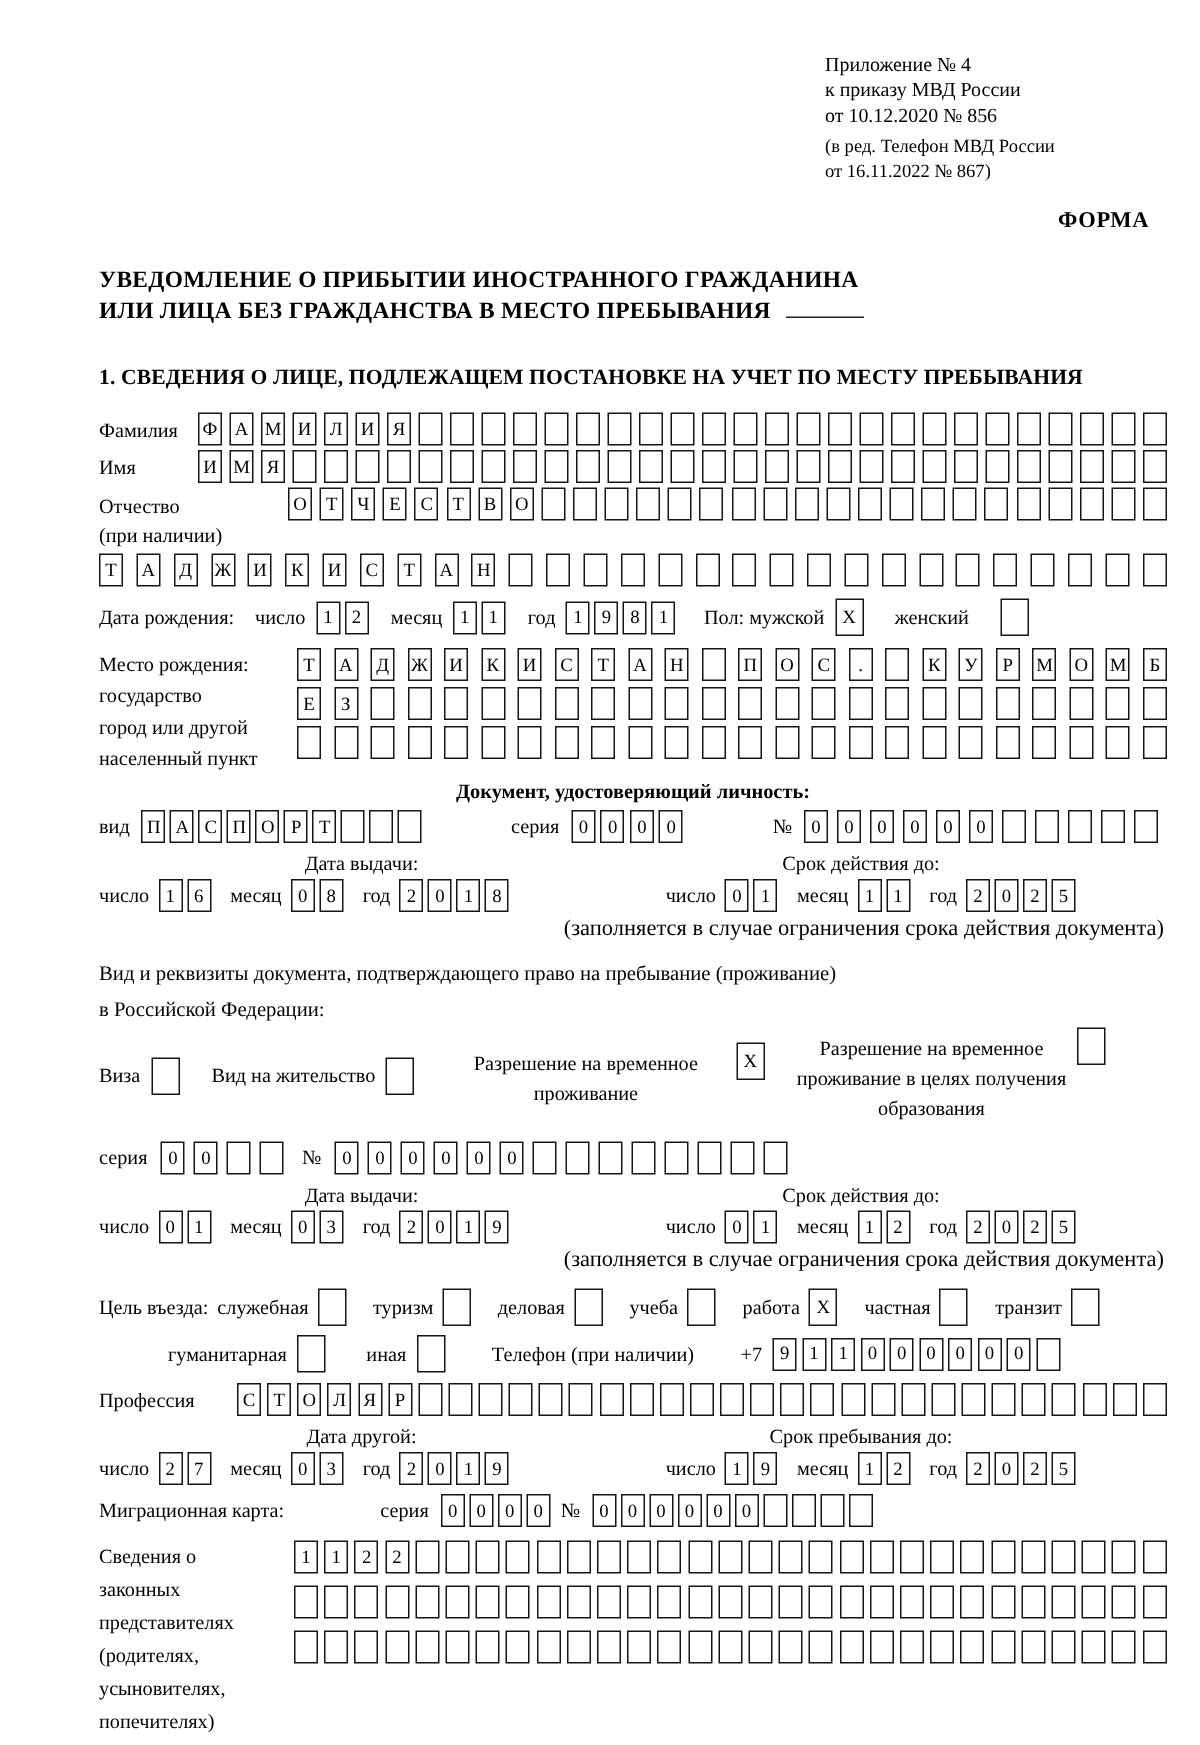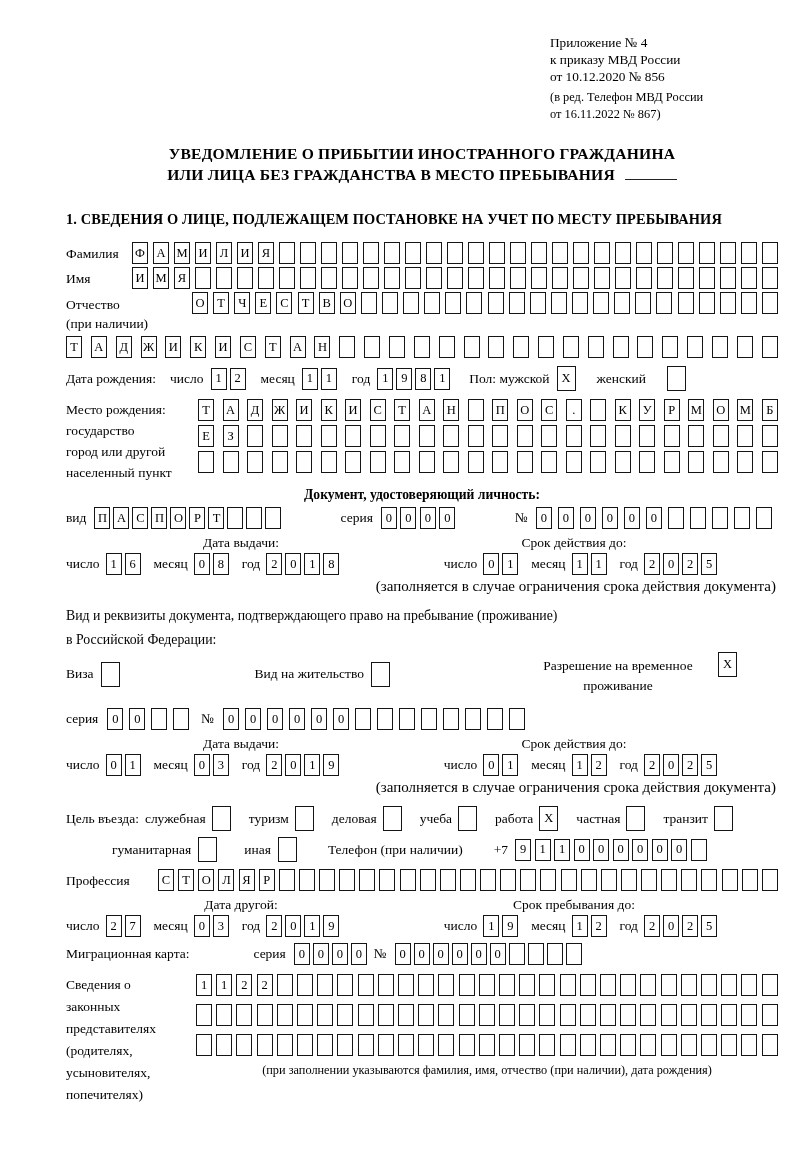--- a/index.html
+++ b/index.html
@@ -6,21 +6,21 @@
   body{
     width:800px;height:1163px;overflow:hidden;background:#fff;color:#000;
     font-family:"Liberation Serif","DejaVu Serif",serif;font-size:13.5px;
   }
   .page{padding:34px 22px 0 66px;}
   
   .topref{margin-left:484px;line-height:17px;font-size:13.3px;}
   .topref .small{font-size:12.4px;}
   .topref .gap{margin-top:4px;}
   .forma{text-align:right;padding-right:12px;font-weight:bold;font-size:15px;margin-top:16px;letter-spacing:.4px;}
-  .title{text-align:center;font-weight:bold;font-size:15.6px;line-height:21px;margin-top:20px;letter-spacing:.2px;}
+  .title{font-weight:bold;font-size:15.6px;line-height:21px;margin-top:20px;letter-spacing:.2px;}
   .blank{display:inline-block;width:52px;border-bottom:1.6px solid #222;height:13px;margin-left:10px;}
   .sec{font-weight:bold;font-size:14.4px;margin-top:26px;letter-spacing:.1px;}
   
   .crow{display:flex;align-items:flex-start;margin-top:3px;}
   .lbl{flex:none;padding-top:4px;}
   .two{line-height:19px;padding-top:3px;}
   .w66{width:66px;} .w126{width:126px;} .w104{width:104px;}
   .cells{display:flex;flex:1;justify-content:space-between;min-width:0;}
   .cells.fixed{flex:none;justify-content:flex-start;}
   .cell{
@@ -86,20 +86,21 @@
 <div class="page">
 
   <div class="topref">
     <div>Приложение № 4</div>
     <div>к приказу МВД России</div>
     <div>от 10.12.2020 № 856</div>
     <div class="small gap">(в ред. Телефон МВД России</div>
     <div class="small">от 16.11.2022 № 867)</div>
   </div>
 
+  <div class="forma">ФОРМА</div>
 
   <div class="title">
     <div>УВЕДОМЛЕНИЕ О ПРИБЫТИИ ИНОСТРАННОГО ГРАЖДАНИНА</div>
     <div><span>ИЛИ ЛИЦА БЕЗ ГРАЖДАНСТВА В МЕСТО ПРЕБЫВАНИЯ</span><span class="blank"></span></div>
   </div>
 
   <div class="sec">1. СВЕДЕНИЯ О ЛИЦЕ, ПОДЛЕЖАЩЕМ ПОСТАНОВКЕ НА УЧЕТ ПО МЕСТУ ПРЕБЫВАНИЯ</div>
 
   <div class="crow" style="margin-top:14px;">
     <span class="lbl w66">Фамилия</span>
@@ -472,20 +473,26 @@
       <span class="cells fixed chk">
           <span class="cell"></span>
         </span>
     </span>
     <span class="opt">
       <span class="oc">Разрешение на временное проживание</span>
       <span class="cells fixed chk">
           <span class="cell">X</span>
         </span>
     </span>
+    <span class="opt">
+      <span class="oc oc3">Разрешение на временное проживание в целях получения образования</span>
+      <span class="cells fixed chk">
+          <span class="cell"></span>
+        </span>
+    </span>
   </div>
 
   <div class="serrow">
     <span class="t">серия</span>
     <span class="cells fixed sp">
         <span class="cell">0</span>
         <span class="cell">0</span>
         <span class="cell"></span>
         <span class="cell"></span>
       </span>
@@ -827,17 +834,16 @@
           <span class="cell"></span>
           <span class="cell"></span>
           <span class="cell"></span>
           <span class="cell"></span>
           <span class="cell"></span>
           <span class="cell"></span>
           <span class="cell"></span>
           <span class="cell"></span>
           <span class="cell"></span>
         </span>
-      <div class="rep-note">(при заполнении указываются фамилия, имя, отчество (при наличии), дата рождения)</div>
     </div>
   </div>
 
 </div>
 
 </body></html>

